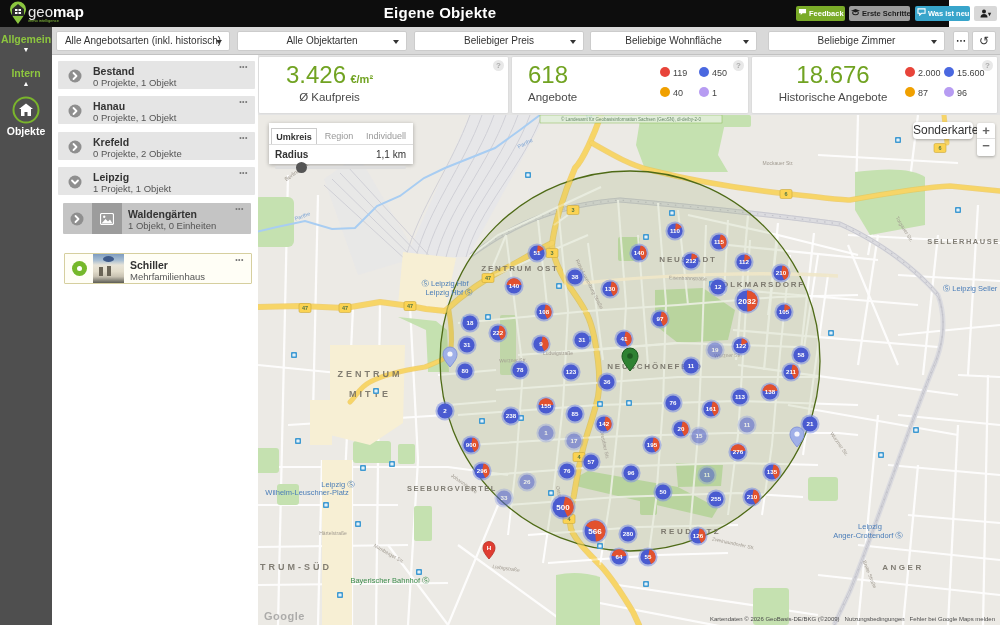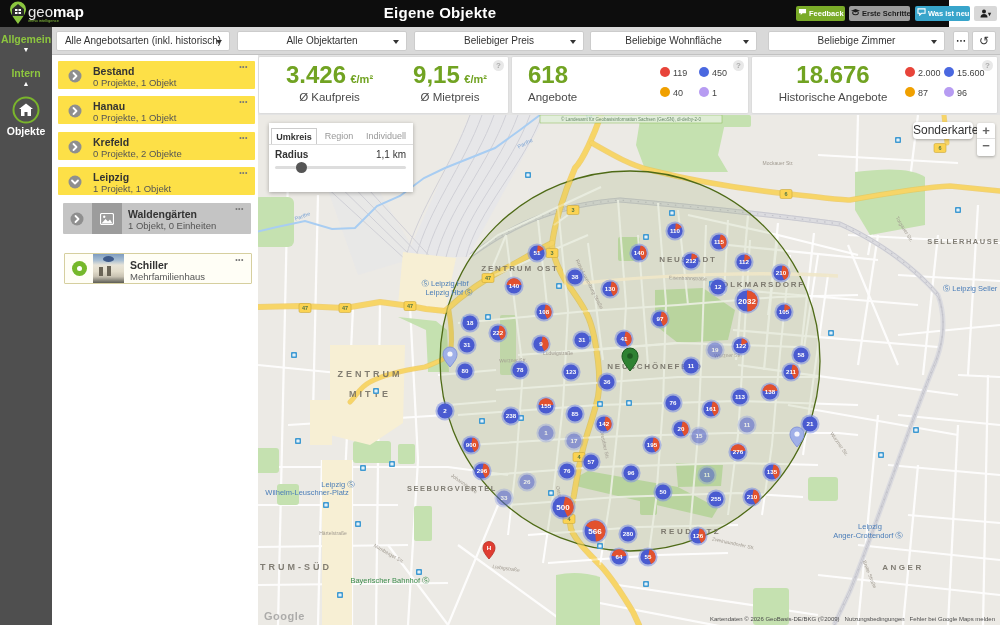--- a/index.html
+++ b/index.html
@@ -6,33 +6,33 @@
 .title { position:absolute; left:0; width:880px; top:4px; text-align:center; color:#fff; font-size:15px; font-weight:bold; letter-spacing:0.3px; }
 .logo { position:absolute; left:28px; top:3px; color:#e8e8e8; font-size:15px; }
 .logo b { color:#fff; }
 .tbtn { position:absolute; top:6px; height:15px; border-radius:2px; color:#fff; font-size:7.5px; font-weight:bold; line-height:15px; padding:0 2px; white-space:nowrap; text-align:center; }
 .sidebar { position:absolute; left:0; top:27px; width:52px; height:598px; background:#4f4f4f; z-index:20; }
 .snav { width:100%; text-align:center; color:#8dc63f; font-weight:bold; font-size:10.5px; }
 .filterbar { position:absolute; left:52px; top:27px; width:948px; height:28px; background:#d9d9d9; border-bottom:1px solid #c2c2c2; z-index:10; }
 .dd { position:absolute; top:4px; height:20px; background:#fff; border:1px solid #ccc; border-radius:2px; font-size:10px; color:#333; text-align:center; line-height:18px; }
 .caret { position:absolute; right:7px; top:8px; width:0; height:0; border-left:3.5px solid transparent; border-right:3.5px solid transparent; border-top:4px solid #333; }
 .leftpanel { position:absolute; left:52px; top:55px; width:206px; height:570px; background:#fff; z-index:5; }
-.card { position:absolute; left:6px; width:197px; height:28px; background:#fde047; border-radius:1px; }
+.card { position:absolute; left:6px; width:197px; height:28px; background:#e5e5e5; border-radius:1px; }
 .ct { position:absolute; left:35px; top:4px; font-size:10.5px; font-weight:bold; color:#333; }
 .cs { position:absolute; left:35px; top:16px; font-size:9.5px; color:#555; }
 .dots { position:absolute; right:7px; top:2px; font-size:7px; color:#777; letter-spacing:0.5px; }
 .statsrow { position:absolute; left:258px; top:55px; width:742px; height:60px; background:#e4e4e4; z-index:5; }
 .scard { position:absolute; top:2px; height:56px; background:#fff; border-radius:1px; box-shadow:0 0 2px rgba(0,0,0,0.12); }
-.bignum { font-size:24px; font-weight:bold; color:#71a322; }
+.bignum { font-size:24px; font-weight:normal; color:#71a322; }
 .unit { font-size:11px; font-weight:bold; color:#71a322; }
 .slabel { font-size:11.5px; color:#4a4a4a; margin-top:2px; }
 .qm { position:absolute; width:11px; height:11px; border-radius:50%; background:#e8e8e8; color:#aaa; font-size:8px; text-align:center; line-height:11px; font-weight:bold; }
 .ldot { display:inline-block; width:10px; height:10px; border-radius:50%; vertical-align:-1.5px; margin-right:3px; }
 .map { position:absolute; left:258px; top:115px; width:742px; height:510px; background:#eceae5; overflow:hidden; z-index:1; }
-.mpanel { position:absolute; left:11px; top:8px; width:144px; height:69px; background:#fff; box-shadow:0 1px 4px rgba(0,0,0,0.3); z-index:10; }
+.mpanel { position:absolute; left:11px; top:8px; width:144px; height:41px; background:#fff; box-shadow:0 1px 4px rgba(0,0,0,0.3); z-index:10; }
 .tab { position:absolute; top:5px; height:16px; font-size:9px; line-height:16px; text-align:center; color:#999; }
 .sonder { position:absolute; right:27px; top:7px; width:60px; height:17px; background:#fff; border-radius:4px; box-shadow:0 1px 3px rgba(0,0,0,0.3); font-size:12px; color:#333; text-align:center; line-height:17px; z-index:10; white-space:nowrap; }
 .zoomb { position:absolute; right:5px; top:8px; width:18px; height:33px; background:#fff; border-radius:2px; box-shadow:0 1px 3px rgba(0,0,0,0.3); z-index:10; }
 .attr { position:absolute; right:5px; bottom:3px; font-size:6px; color:#4a4a4a; z-index:10; }
 .glogo { position:absolute; left:6px; bottom:3px; font-size:11px; color:#8a8a8a; opacity:0.65; font-weight:bold; letter-spacing:0.5px; z-index:10; }
 </style></head>
 <body>
 
 <div class="topbar">
   <svg width="22" height="24" style="position:absolute;left:7px;top:1px" viewBox="0 0 22 24">
@@ -144,21 +144,20 @@
     </div>
     <div class="ct" style="left:65px;top:5px">Schiller</div>
     <div class="cs" style="left:65px;top:17px">Mehrfamilienhaus</div>
     <div class="dots">•••</div>
   </div>
 </div>
 
 <div class="statsrow">
   <div class="scard" style="left:1px;width:249px">
     <div style="position:absolute;left:8px;top:4px;width:125px;text-align:center"><span class="bignum">3.426</span> <span class="unit">€/m²</span><div class="slabel">Ø Kaufpreis</div></div>
-    <div style="position:absolute;left:135px;top:4px;width:112px;text-align:center"><span class="bignum">9,15</span> <span class="unit">€/m²</span><div class="slabel">Ø Mietpreis</div></div>
     <div class="qm" style="right:4px;top:3px">?</div>
   </div>
   <div class="scard" style="left:254px;width:236px">
     <div style="position:absolute;left:16px;top:4px;width:110px;text-align:left"><span class="bignum">618</span><div class="slabel">Angebote</div></div>
     <div style="position:absolute;left:148px;top:10px;font-size:9px;color:#444"><span class="ldot" style="background:#e8443a"></span>119</div>
     <div style="position:absolute;left:187px;top:10px;font-size:9px;color:#444"><span class="ldot" style="background:#4a68e0"></span>450</div>
     <div style="position:absolute;left:148px;top:30px;font-size:9px;color:#444"><span class="ldot" style="background:#f0a000"></span>40</div>
     <div style="position:absolute;left:187px;top:30px;font-size:9px;color:#444"><span class="ldot" style="background:#b79cf2"></span>1</div>
     <div class="qm" style="right:4px;top:3px">?</div>
   </div>

